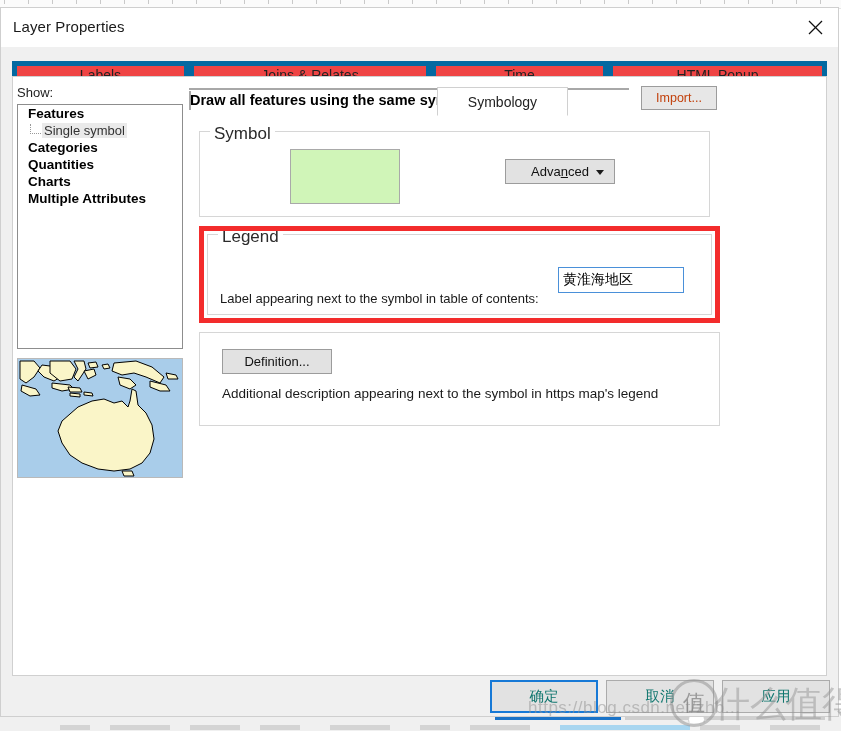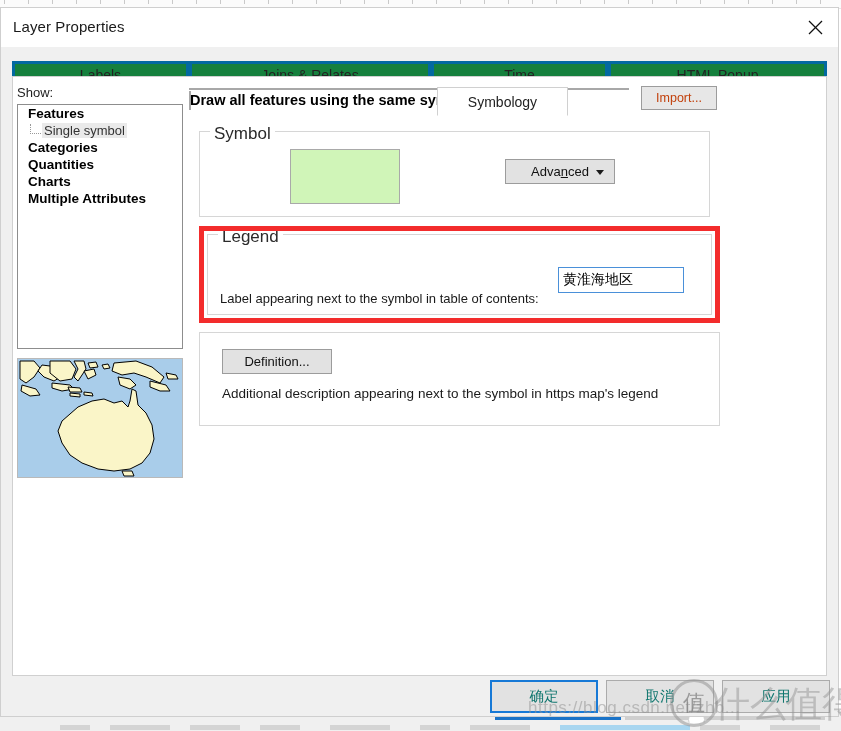--- a/index.html
+++ b/index.html
@@ -62,21 +62,21 @@
   
   #tabstrip{
     position:absolute;left:0;top:39px;width:837px;height:69px;
     background:#f0f0f0;
   }
   .tabrow{position:absolute;left:11px;height:27px;}
   .tabrow.row1{top:14px;}
   .tabrow.row2{top:41px;}
   .tab{
     position:absolute;top:0;height:27px;
-    background:#15803d;border:3px solid #0369a1;box-sizing:border-box;
+    background:#ef4444;border:5px solid #0369a1;box-sizing:border-box;
     display:flex;align-items:center;justify-content:center;
     font-size:14px;color:#222;cursor:pointer;
   }
   .tab.active{
     background:#ffffff;border:1px solid #d0d0d0;border-bottom:1px solid #ffffff;
     height:29px;top:-1px;z-index:5;
   }
   
   #client{
     position:absolute;left:11px;top:68px;width:815px;height:600px;

